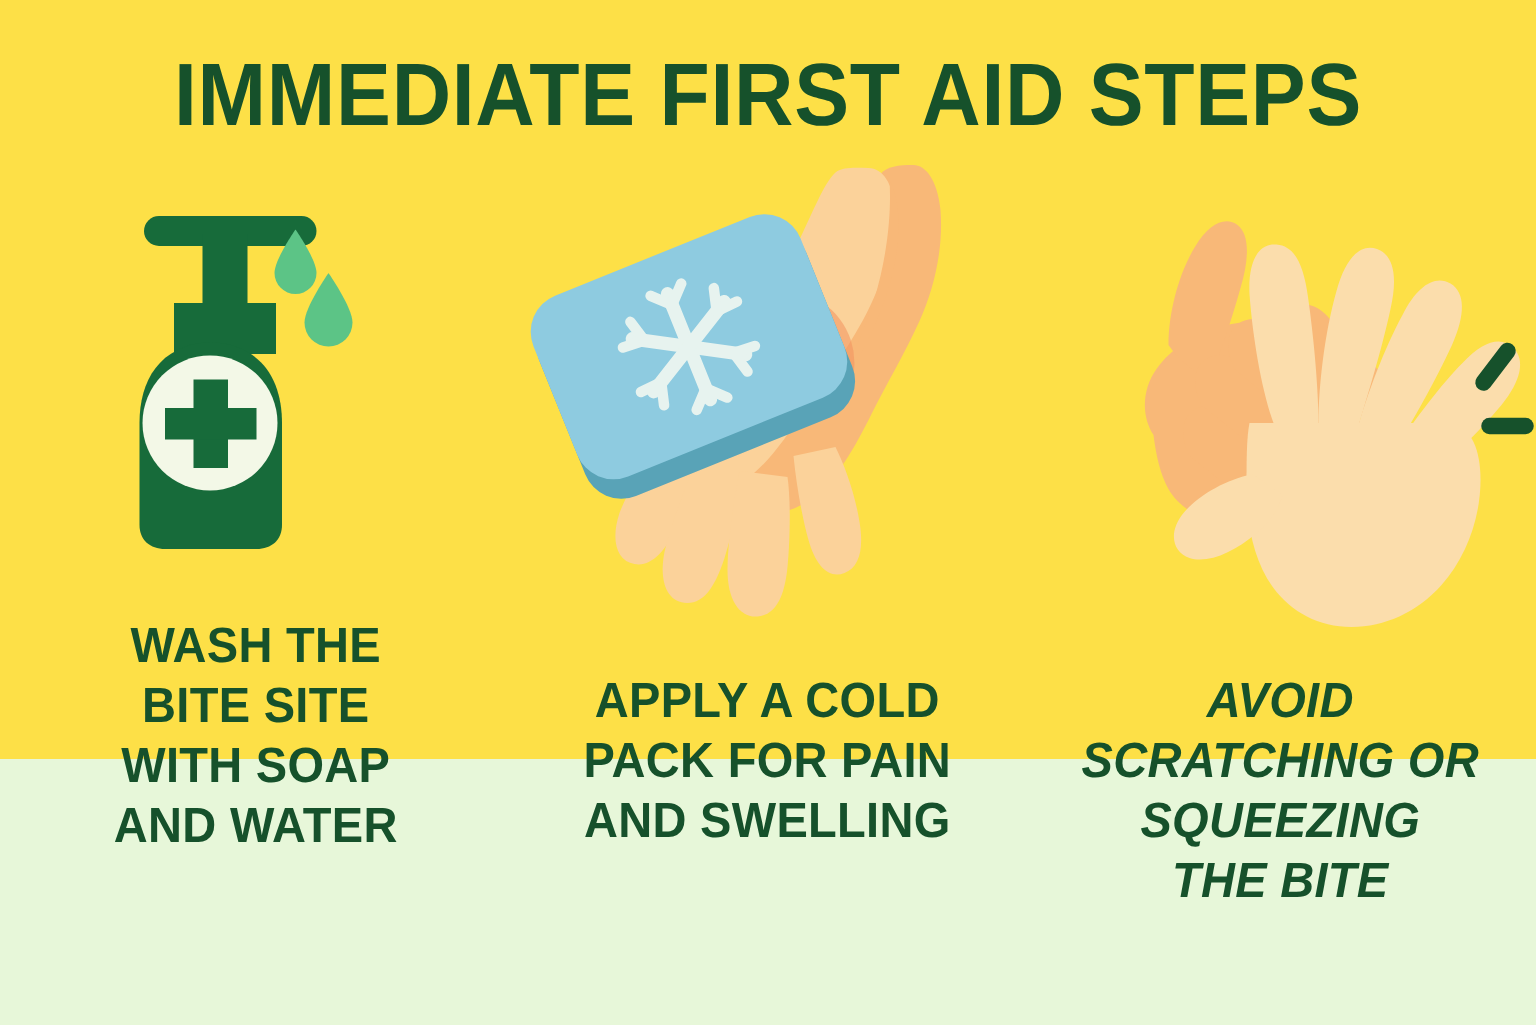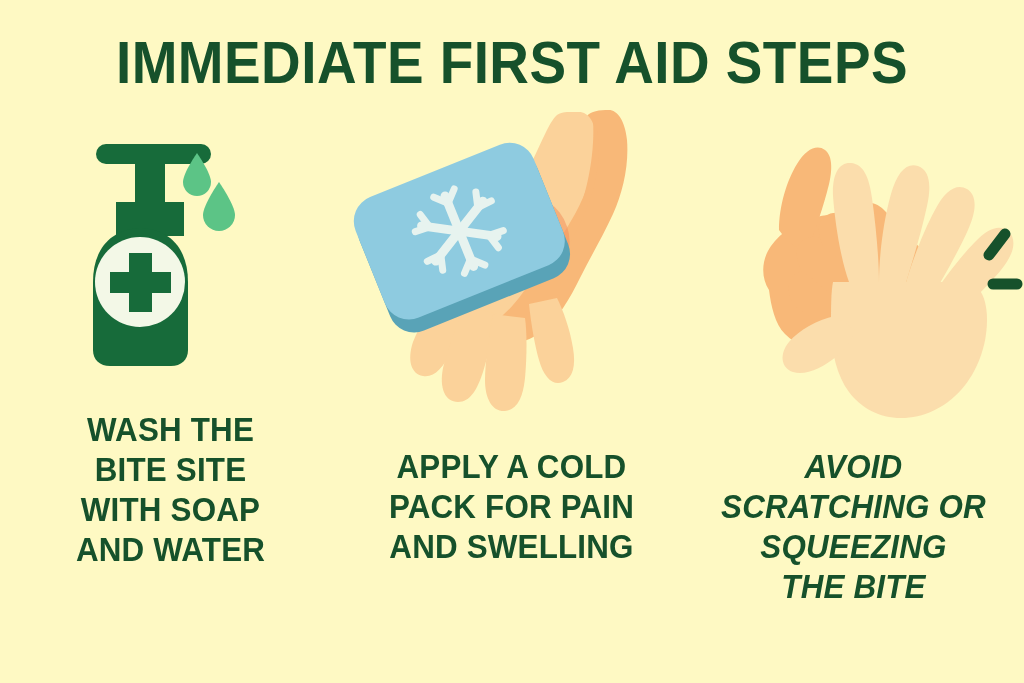--- a/index.html
+++ b/index.html
@@ -9,22 +9,22 @@
   body {
     width: 1024px;
     height: 683px;
     overflow: hidden;
     font-family: "Liberation Sans", sans-serif;
     background: #e7f7d9;
   }
   #infographic {
     position: relative;
     width: 1024px;
-    height: 683px;
-    background: #fef9c3;
+    height: 506px;
+    background: #fde047;
   }
   
   #title {
     position: absolute;
     top: 33px;
     left: 0;
     width: 1024px;
     text-align: center;
     color: #16512b;
     font-family: "Liberation Sans Narrow", "Liberation Sans", sans-serif;

